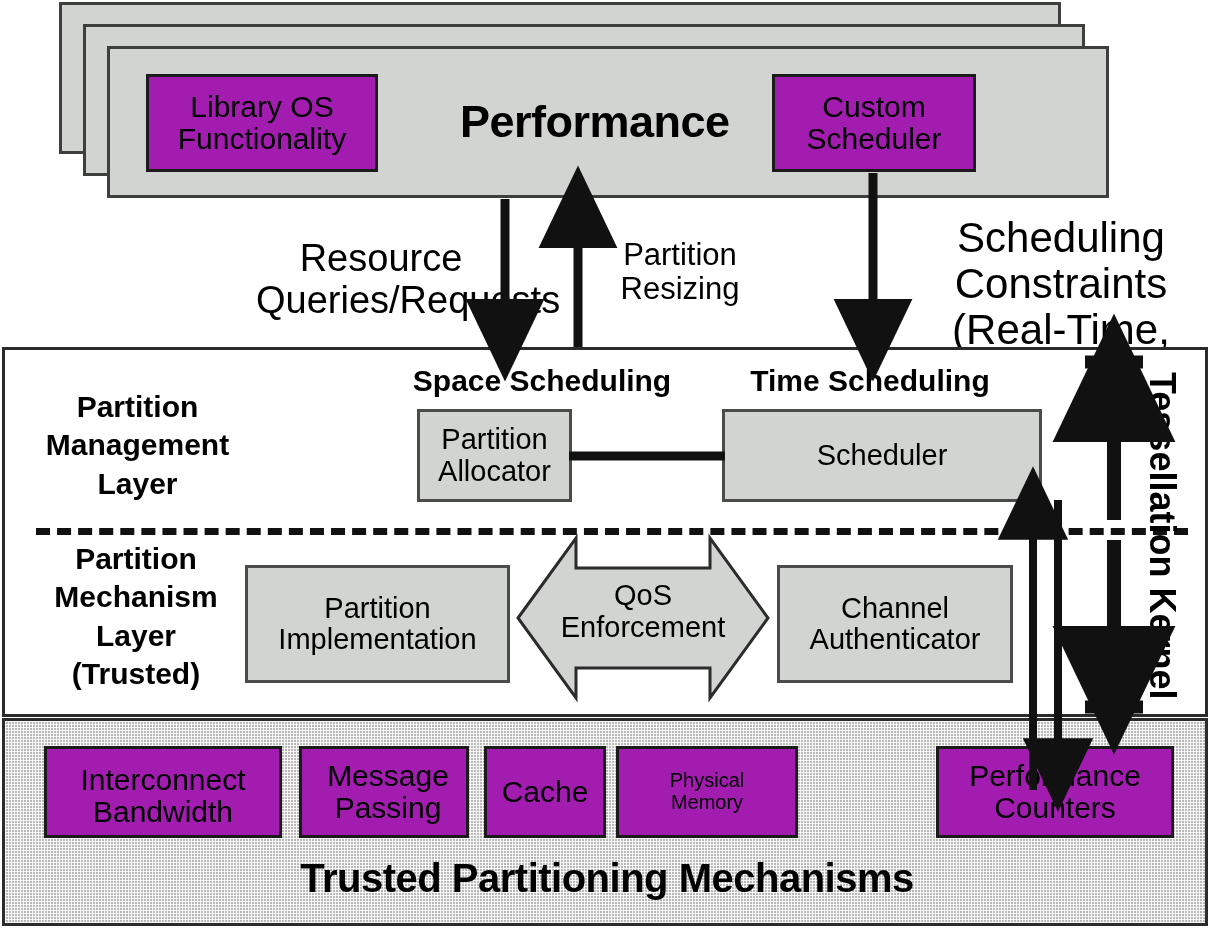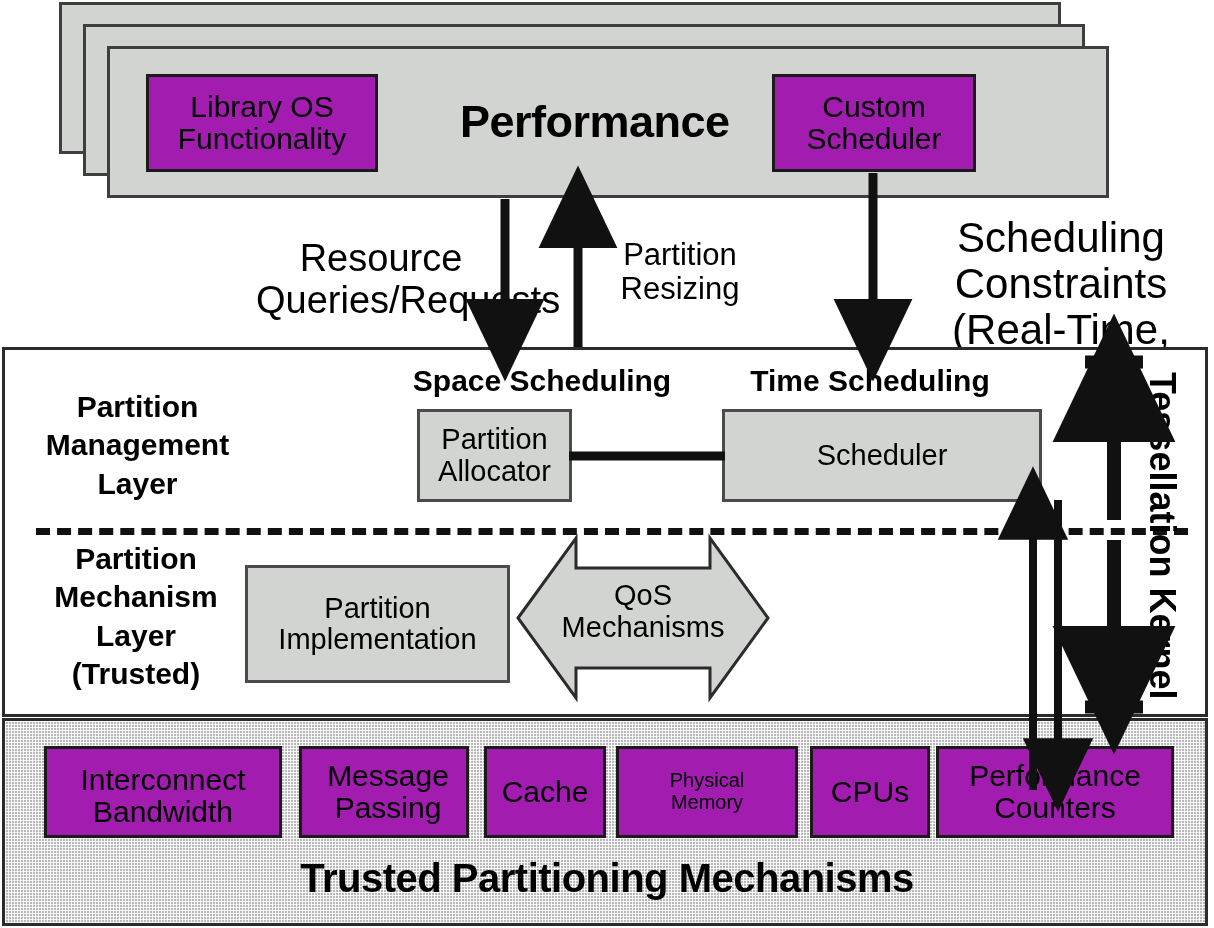--- a/index.html
+++ b/index.html
@@ -177,46 +177,47 @@
 
   <div class="abs gbox" style="left:722px; top:409px; width:320px; height:93px; font-size:29px;">
     <span style="white-space:pre-line;">Scheduler</span>
   </div>
 
   <div class="abs gbox" style="left:245px; top:565px; width:265px; height:118px; font-size:29px;">
     <span style="white-space:pre-line;">Partition
 Implementation</span>
   </div>
 
+  <div class="abs gbox" style="left:777px; top:565px; width:236px; height:118px; font-size:29px;">
+    <span style="white-space:pre-line;">Channel
+Authenticator</span>
+  </div>
 
   <div class="label" style="left:518px; top:580px; width:250px; font-size:29px; z-index:6;">QoS
-Mechanisms</div>
+Enforcement</div>
 
   <div class="vert-text" style="left:1183px; top:372px; font-size:36px;">Tessellation Kernel</div>
 
   <div class="abs hw-band" style="left:2px; top:718px; width:1206px; height:208px;">
   </div>
 
   <div class="abs wbox" style="left:44px; top:746px; width:238px; height:92px; font-size:30px;">
     <span style="white-space:pre-line;margin-top:8px;">Interconnect
 Bandwidth</span>
   </div>
   <div class="abs wbox" style="left:299px; top:746px; width:170px; height:92px; font-size:30px;padding-left:8px;">
     <span style="white-space:pre-line;">Message
 Passing</span>
   </div>
   <div class="abs wbox" style="left:484px; top:746px; width:122px; height:92px; font-size:30px;">
     <span style="white-space:pre-line;">Cache</span>
   </div>
   <div class="abs wbox" style="left:616px; top:746px; width:182px; height:92px; font-size:20px;">
     <span style="white-space:pre-line;">Physical
 Memory</span>
-  </div>
-  <div class="abs wbox" style="left:810px; top:746px; width:120px; height:92px; font-size:30px;">
-    <span style="white-space:pre-line;">CPUs</span>
   </div>
   <div class="abs wbox" style="left:936px; top:746px; width:238px; height:92px; font-size:30px;">
     <span style="white-space:pre-line;">Performance
 Counters</span>
   </div>
 
   <div class="hw-title" style="left:0; top:856px; font-size:40px;">Trusted Partitioning Mechanisms</div>
 
   <svg class="overlay" viewBox="0 0 1214 928">
     <defs>

